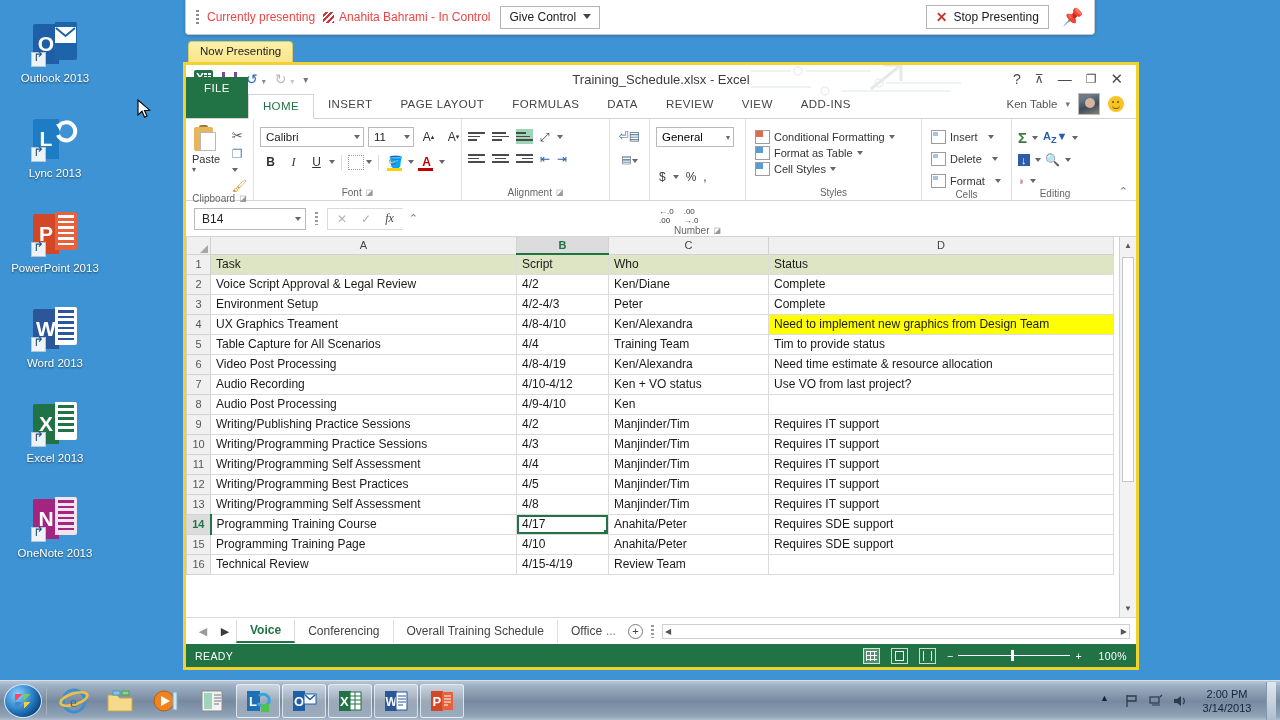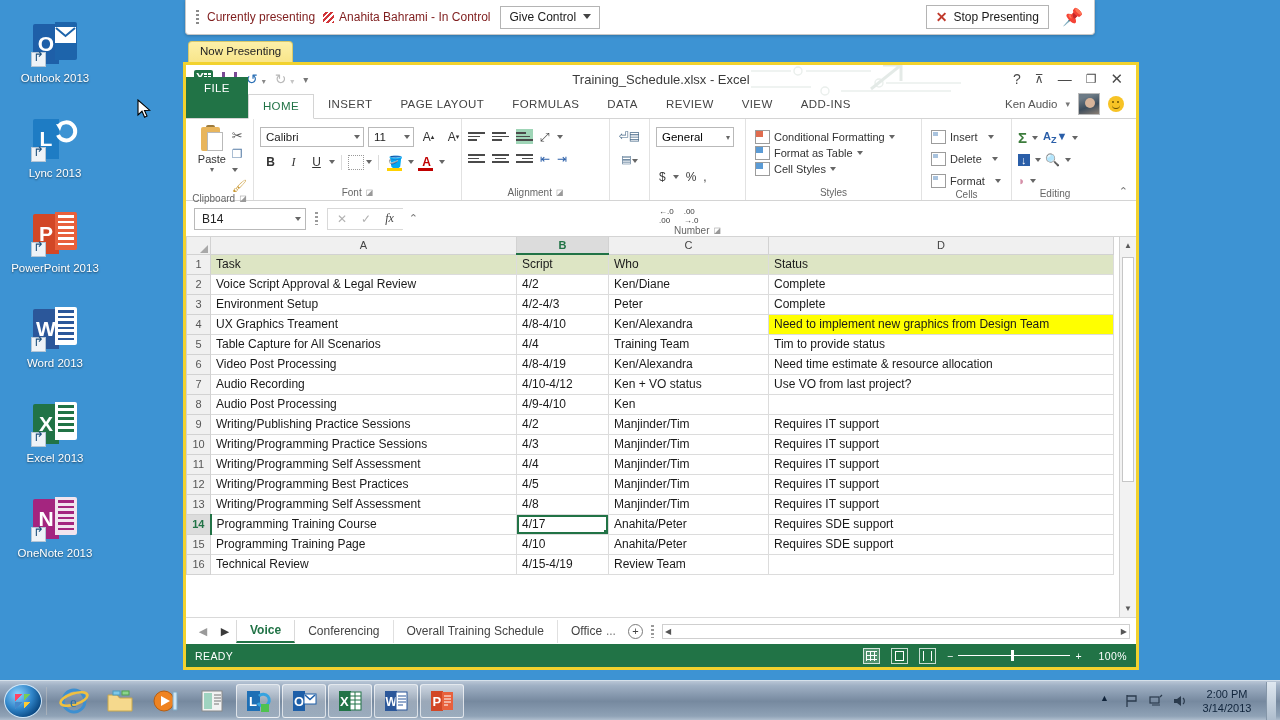--- a/index.html
+++ b/index.html
@@ -59,21 +59,21 @@
   .showdesk { width: 10px; height: 38px; background: linear-gradient(180deg,#dfe8f0,#aebdcd);
       border-left: 1px solid #8496a8; }
 
   
   #lync-bar { position: absolute; left: 185px; top: 0; width: 910px; height: 35px;
       background: #fff; border: 1px solid #c8c8c8; border-top: none;
       border-radius: 0 0 4px 4px; display: flex; align-items: center; padding: 0 10px;
       box-shadow: 0 1px 3px rgba(0,0,0,.22); }
   .grip { width: 3px; height: 14px; margin-right: 8px;
       background: repeating-linear-gradient(180deg,#8a8a8a 0 2px, transparent 2px 4px); }
-  #lync-bar .lbl { font-size: 12px; color: #7f1d1d; }
+  #lync-bar .lbl { font-size: 12px; color: #ef4444; }
   .lync-dot { width: 11px; height: 11px; margin: 0 5px 0 8px; display: inline-block;
       background: repeating-linear-gradient(-45deg,#d13438 0 2px,#fff 2px 4px); vertical-align: -1px; }
   .give-ctrl { margin-left: 10px; border: 1px solid #b4b4b4; background: #fff;
       font-size: 12px; padding: 3px 8px 4px 8px; color: #1a1a1a; display: flex;
       align-items: center; gap: 7px; }
   .give-ctrl .caret { border-left: 4px solid transparent; border-right: 4px solid transparent;
       border-top: 5px solid #444; }
   .stop-pres { margin-left: auto; border: 1px solid #b4b4b4; background: #fff;
       font-size: 12px; padding: 4px 9px; color: #1a1a1a; display: flex; align-items: center; gap: 6px; }
   .stop-pres .x { color: #c0392b; font-weight: bold; font-size: 14px; line-height: 10px; }
@@ -139,21 +139,21 @@
       border-right: 1px solid #e2e2e2; padding: 4px 6px 0 6px; }
   .rgroup .gbody { display: flex; align-items: flex-start; flex: 1; }
   .glabel { font-size: 10px; color: #666; text-align: center; padding-bottom: 2px;
       display: flex; align-items: center; justify-content: center; gap: 4px; }
   .glabel .dlg { font-size: 8px; color: #999; }
   .rbtn { font-size: 11px; color: #333; display: flex; align-items: center; gap: 4px;
       padding: 1px 3px; white-space: nowrap; }
   .caret-sm { border-left: 3px solid transparent; border-right: 3px solid transparent;
       border-top: 4px solid #666; display: inline-block; }
 
-  .paste-btn { width: 46px; display: flex; flex-direction: column; align-items: center;
+  .paste-btn { width: 46px; display: flex; flex-direction: column; 
       font-size: 11px; color: #333; }
   .clipimg { width: 26px; height: 28px; position: relative; }
   .clipimg .board { position: absolute; left: 2px; top: 2px; width: 19px; height: 24px;
       background: #e8b55c; border-radius: 2px; }
   .clipimg .clip { position: absolute; left: 7px; top: 0px; width: 9px; height: 5px;
       background: #9c7a3c; border-radius: 2px; }
   .clipimg .sheet { position: absolute; left: 8px; top: 7px; width: 16px; height: 19px;
       background: #fff; border: 1px solid #b9b9b9; }
 
   .fontbox { border: 1px solid #b9b9b9; height: 20px; font-size: 11.5px; display: flex;
@@ -435,21 +435,21 @@
     <div class="tab-file"><span>FILE</span></div>
     <div class="xl-tab active"><span>HOME</span></div>
     <div class="xl-tab"><span>INSERT</span></div>
     <div class="xl-tab"><span>PAGE LAYOUT</span></div>
     <div class="xl-tab"><span>FORMULAS</span></div>
     <div class="xl-tab"><span>DATA</span></div>
     <div class="xl-tab"><span>REVIEW</span></div>
     <div class="xl-tab"><span>VIEW</span></div>
     <div class="xl-tab"><span>ADD-INS</span></div>
     <div class="acct">
-      <span>Ken Audio</span>
+      <span>Ken Table</span>
       <span style="font-size:9px;color:#777">▾</span>
       <span class="avatar"></span>
       <span class="smiley"></span>
     </div>
   </div>
 
   <div class="ribbon">
 
     <div class="rgroup" style="width:68px">
       <div class="gbody" style="padding-top:2px">

